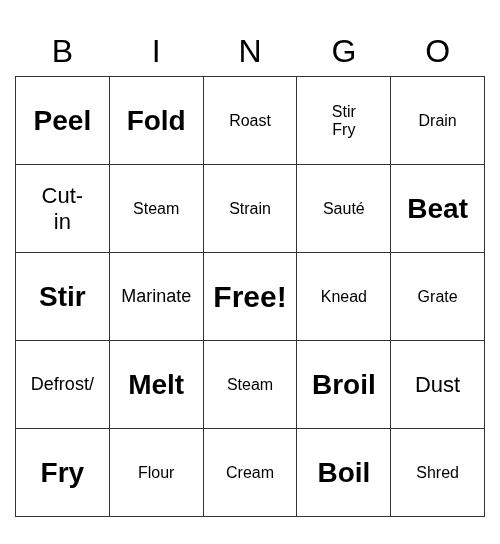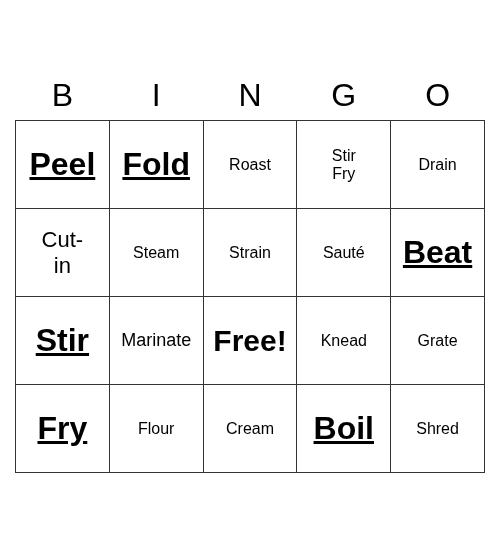--- a/index.html
+++ b/index.html
@@ -35,23 +35,22 @@
     .bingo-card td {
       border: 1.5px solid #333;
       width: 94px;
       height: 88px;
       text-align: center;
       vertical-align: middle;
       padding: 4px;
     }
 
     .cell-large {
-      font-size: 32px;
+      font-size: 28px;
       font-weight: bold;
-      text-decoration: underline;
     }
 
     .cell-medium {
       font-size: 22px;
       font-weight: normal;
     }
 
     .cell-small {
       font-size: 16px;
     }
@@ -95,20 +94,27 @@
         <td class="cell-large">Beat</td>
       </tr>
       <tr>
         <td class="cell-large">Stir</td>
         <td class="cell-xsmall">Marinate</td>
         <td class="cell-free">Free!</td>
         <td class="cell-small">Knead</td>
         <td class="cell-small">Grate</td>
       </tr>
       <tr>
+        <td class="cell-xsmall">Defrost/</td>
+        <td class="cell-large">Melt</td>
+        <td class="cell-small">Steam</td>
+        <td class="cell-large">Broil</td>
+        <td class="cell-medium">Dust</td>
+      </tr>
+      <tr>
         <td class="cell-large">Fry</td>
         <td class="cell-small">Flour</td>
         <td class="cell-small">Cream</td>
         <td class="cell-large">Boil</td>
         <td class="cell-small">Shred</td>
       </tr>
     </tbody>
 </table>
 
 </body></html>

